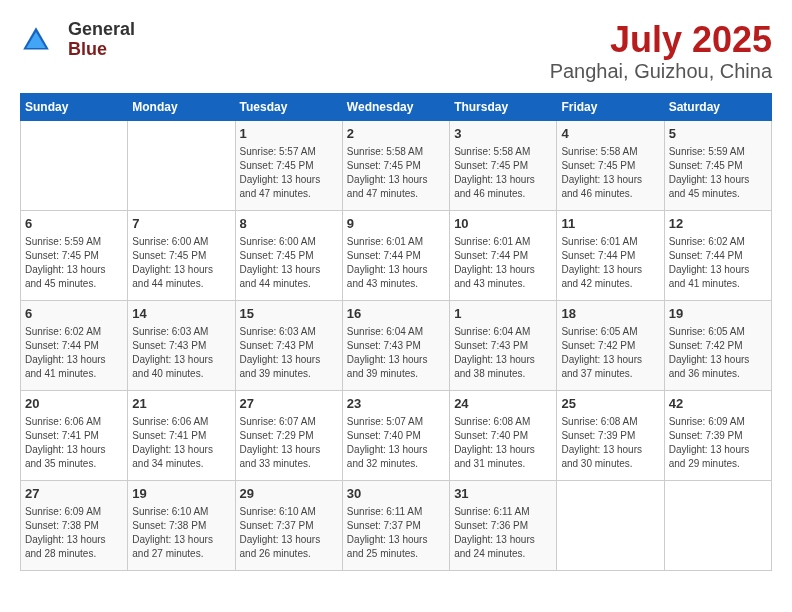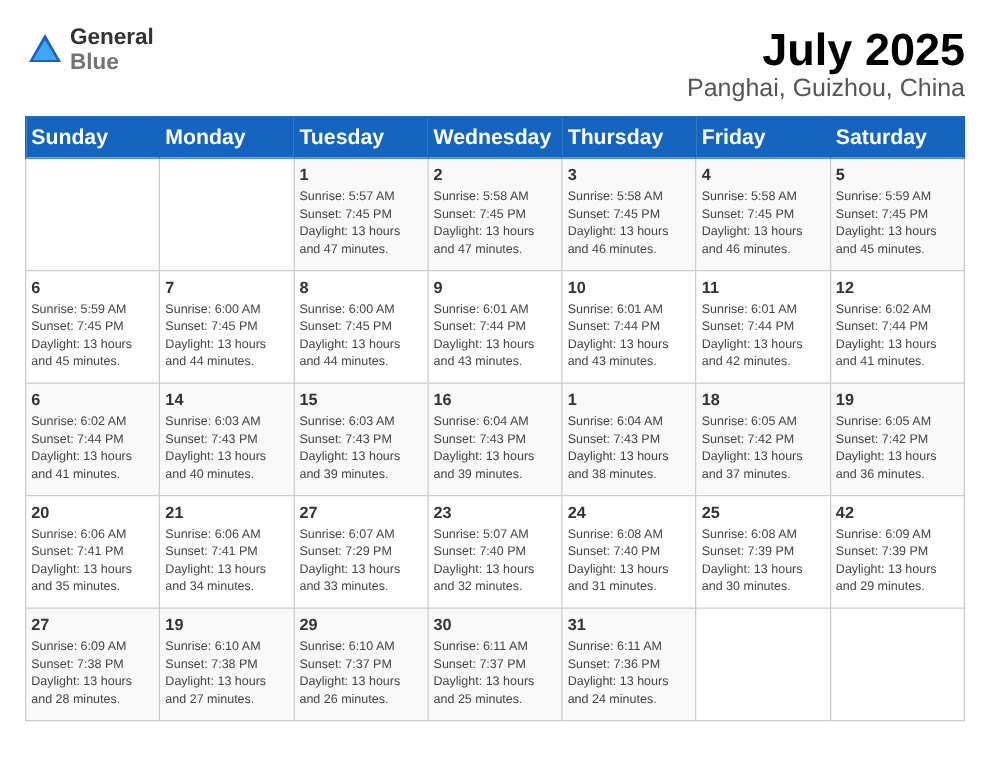--- a/index.html
+++ b/index.html
@@ -12,58 +12,58 @@
     }
     .header {
       display: flex;
       justify-content: space-between;
       align-items: flex-start;
       margin-bottom: 10px;
     }
     .logo {
       display: flex;
       align-items: center;
-      gap: 4px;
+      gap: 16px;
     }
     .logo-text {
       font-size: 18px;
       font-weight: bold;
       line-height: 1.1;
     }
     .logo-general { color: #333; }
-    .logo-blue { color: #737373; }
+    .logo-blue { color: #7f1d1d; }
     .logo-icon {
       width: 32px;
       height: 32px;
     }
     .title-block {
       text-align: right;
     }
     .title-block h1 {
       font-size: 36px;
       font-weight: bold;
-      color: #000000;
+      color: #b91c1c;
       line-height: 1.1;
     }
     .title-block h2 {
       font-size: 20px;
       color: #555;
       font-weight: normal;
     }
     table {
       width: 100%;
       border-collapse: collapse;
       font-size: 11px;
     }
     thead tr th {
       background-color: #1565C0;
       color: #fff;
       padding: 6px 4px;
       text-align: left;
-      font-size: 17px;
+      font-size: 12px;
       font-weight: bold;
       border: 1px solid #1565C0;
     }
     tbody tr td {
       border: 1px solid #ccc;
       padding: 4px;
       vertical-align: top;
       width: calc(100% / 7);
       min-height: 80px;
       height: 90px;

